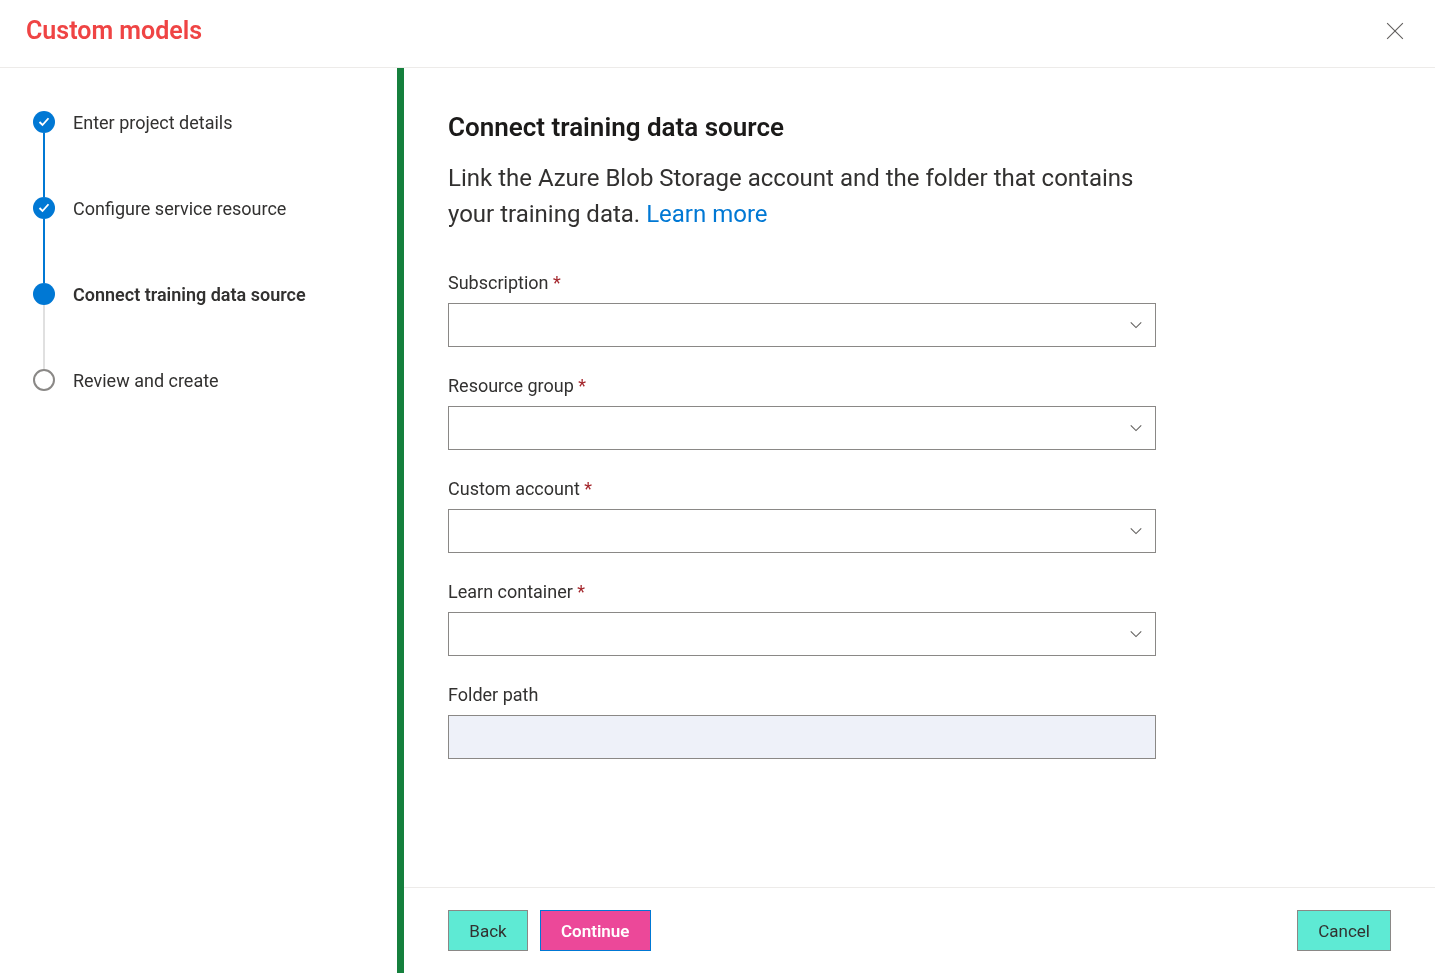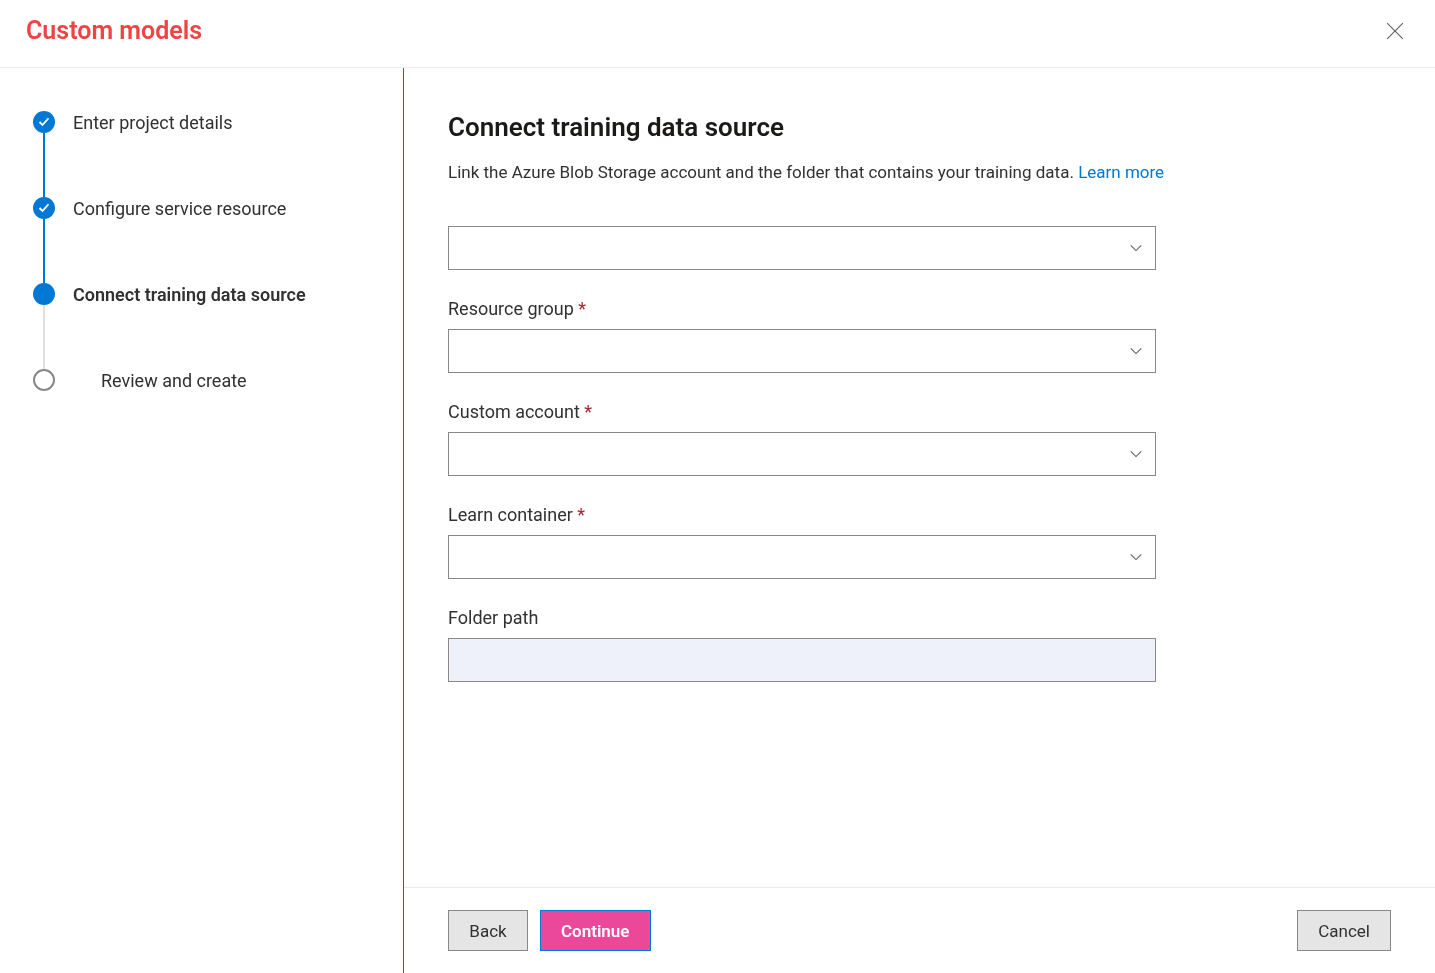--- a/index.html
+++ b/index.html
@@ -40,35 +40,34 @@
       color: #605e5c;
     }
     .content {
       display: flex;
       flex: 1;
       overflow: hidden;
     }
     .sidebar {
       width: 404px;
       padding: 43px 26px 20px 33px;
-      border-right: 1px solid #15803d;
+      border-right: 7px solid #15803d;
     }
     .steps {
       list-style: none;
       position: relative;
     }
     .step-item {
       display: flex;
       align-items: center;
       position: relative;
       padding-bottom: 64px;
     }
     .step-item:last-child {
       padding-bottom: 0;
-      gap: 28px;
     }
     .step-icon {
       width: 22px;
       height: 22px;
       border-radius: 50%;
       display: flex;
       align-items: center;
       justify-content: center;
       z-index: 2;
       background: #ffffff;
@@ -120,21 +119,21 @@
       padding: 44px 44px 30px 44px;
       overflow: auto;
     }
     .main-title {
       font-size: 26px;
       font-weight: 600;
       color: #1b1a19;
       margin-bottom: 18px;
     }
     .main-desc {
-      font-size: 17px;
+      font-size: 24px;
       color: #323130;
       line-height: 1.5;
       max-width: 720px;
     }
     .learn-more {
       color: #0078d4;
       text-decoration: none;
       cursor: pointer;
     }
     .form {
@@ -176,21 +175,21 @@
       align-items: center;
       padding: 22px 44px;
       border-top: 1px solid #edebe9;
     }
     .btn {
       height: 41px;
       min-width: 80px;
       padding: 0 20px;
       font-size: 17px;
       border: 1px solid #8a8886;
-      background: #e5e5e5;
+      background: #5eead4;
       color: #323130;
       cursor: pointer;
       display: inline-flex;
       align-items: center;
       justify-content: center;
     }
     .btn-primary {
       background: #ec4899;
       color: #ffffff;
       border-color: #0078d4;
@@ -252,20 +251,24 @@
 
     <div class="main">
       <div class="main-body">
         <h2 class="main-title">Connect training data source</h2>
         <p class="main-desc">
           <span>Link the Azure Blob Storage account and the folder that contains your training data. </span><a class="learn-more">Learn more</a>
         </p>
 
         <div class="form">
           <div class="form-group">
+            <label class="form-label">
+              <span>Subscription</span>
+              <span class="required">*</span>
+            </label>
             <div class="form-select">
               <span></span>
               <svg class="chevron-down" width="14" height="14" viewBox="0 0 16 16" fill="none" stroke="currentColor" stroke-width="1.2">
                 <polyline points="2,5 8,11 14,5"></polyline>
               </svg>
             </div>
           </div>
 
           <div class="form-group">
             <label class="form-label">

